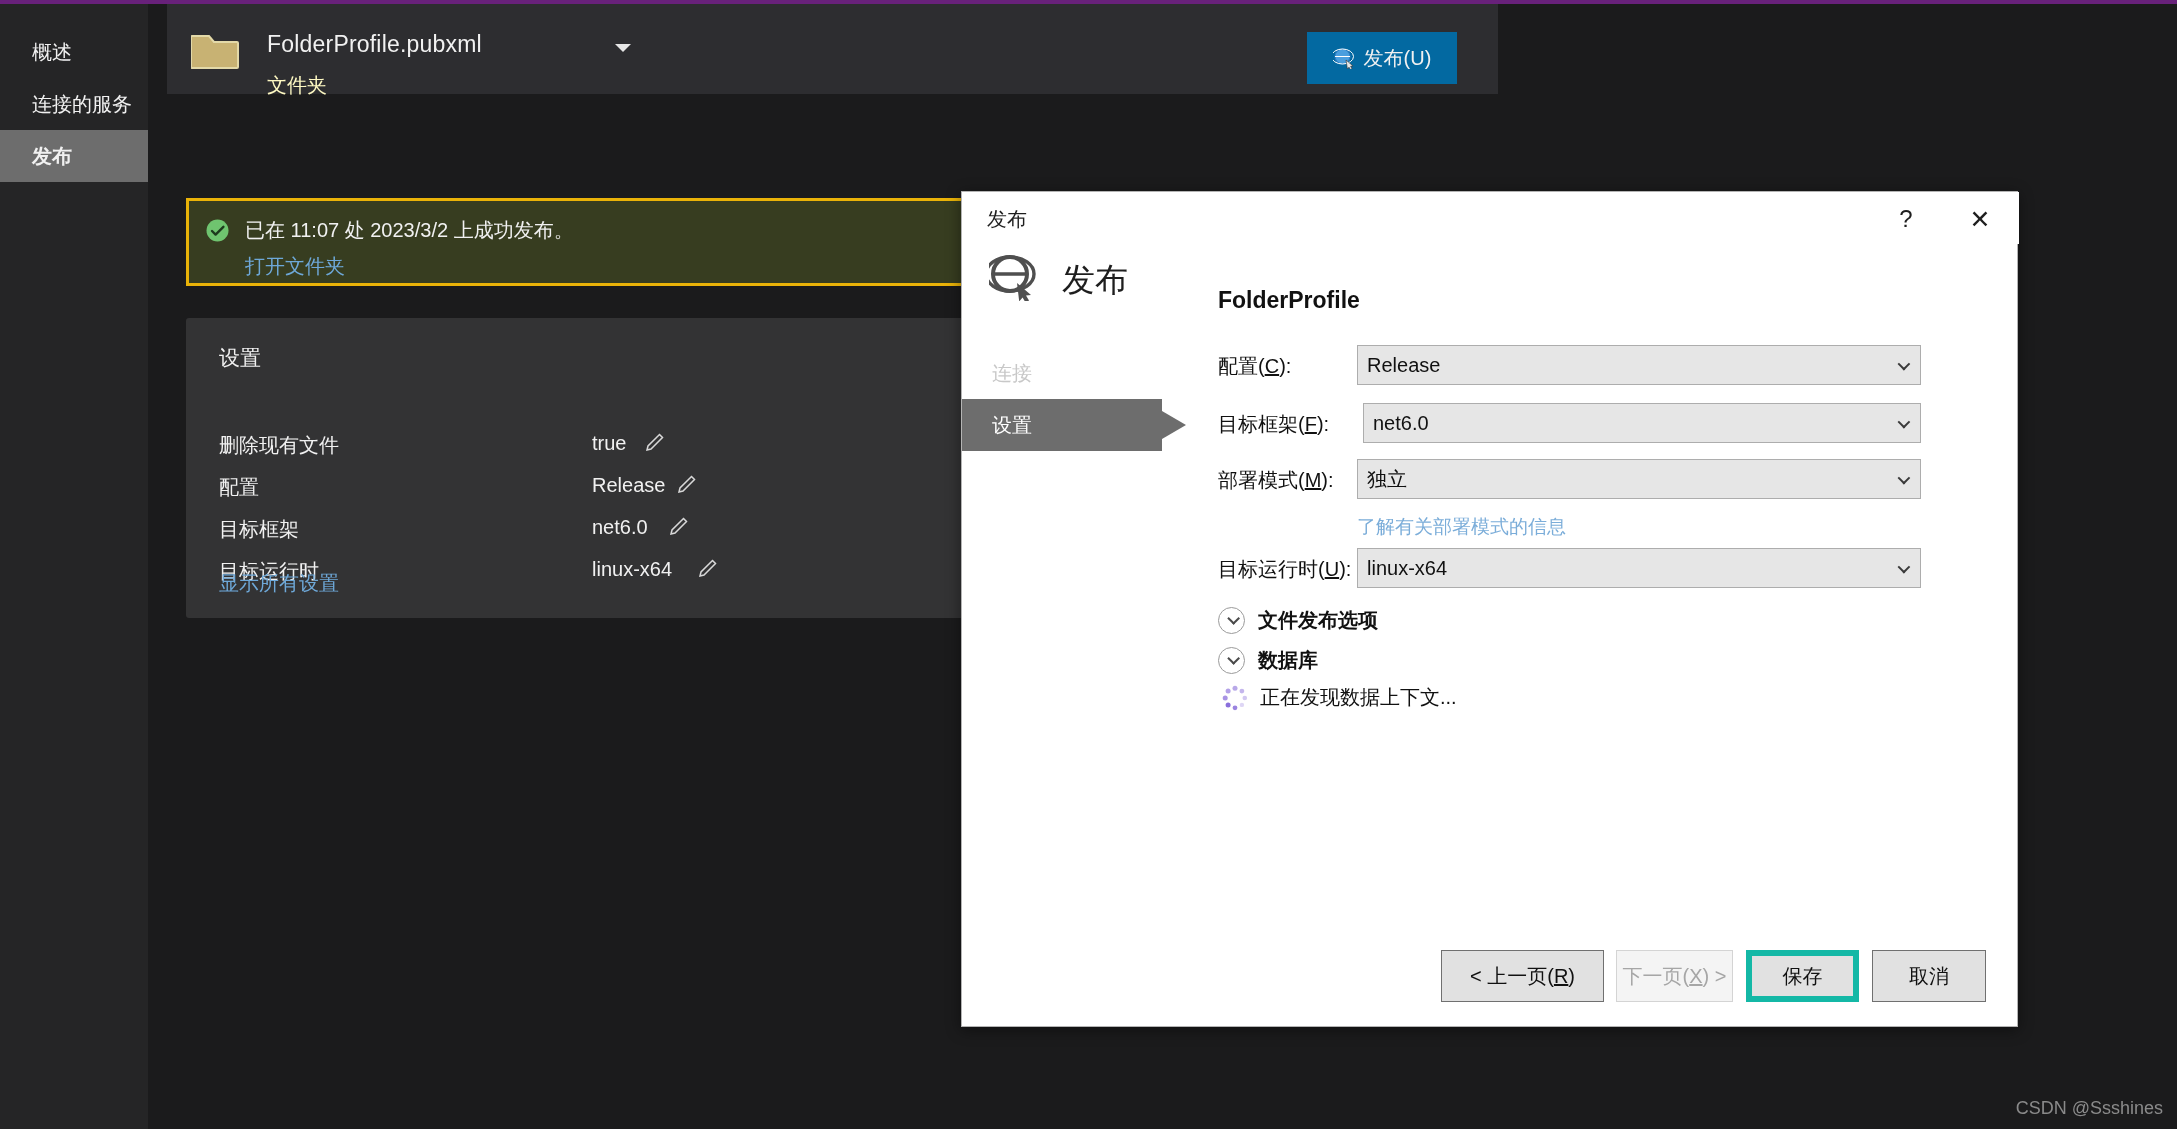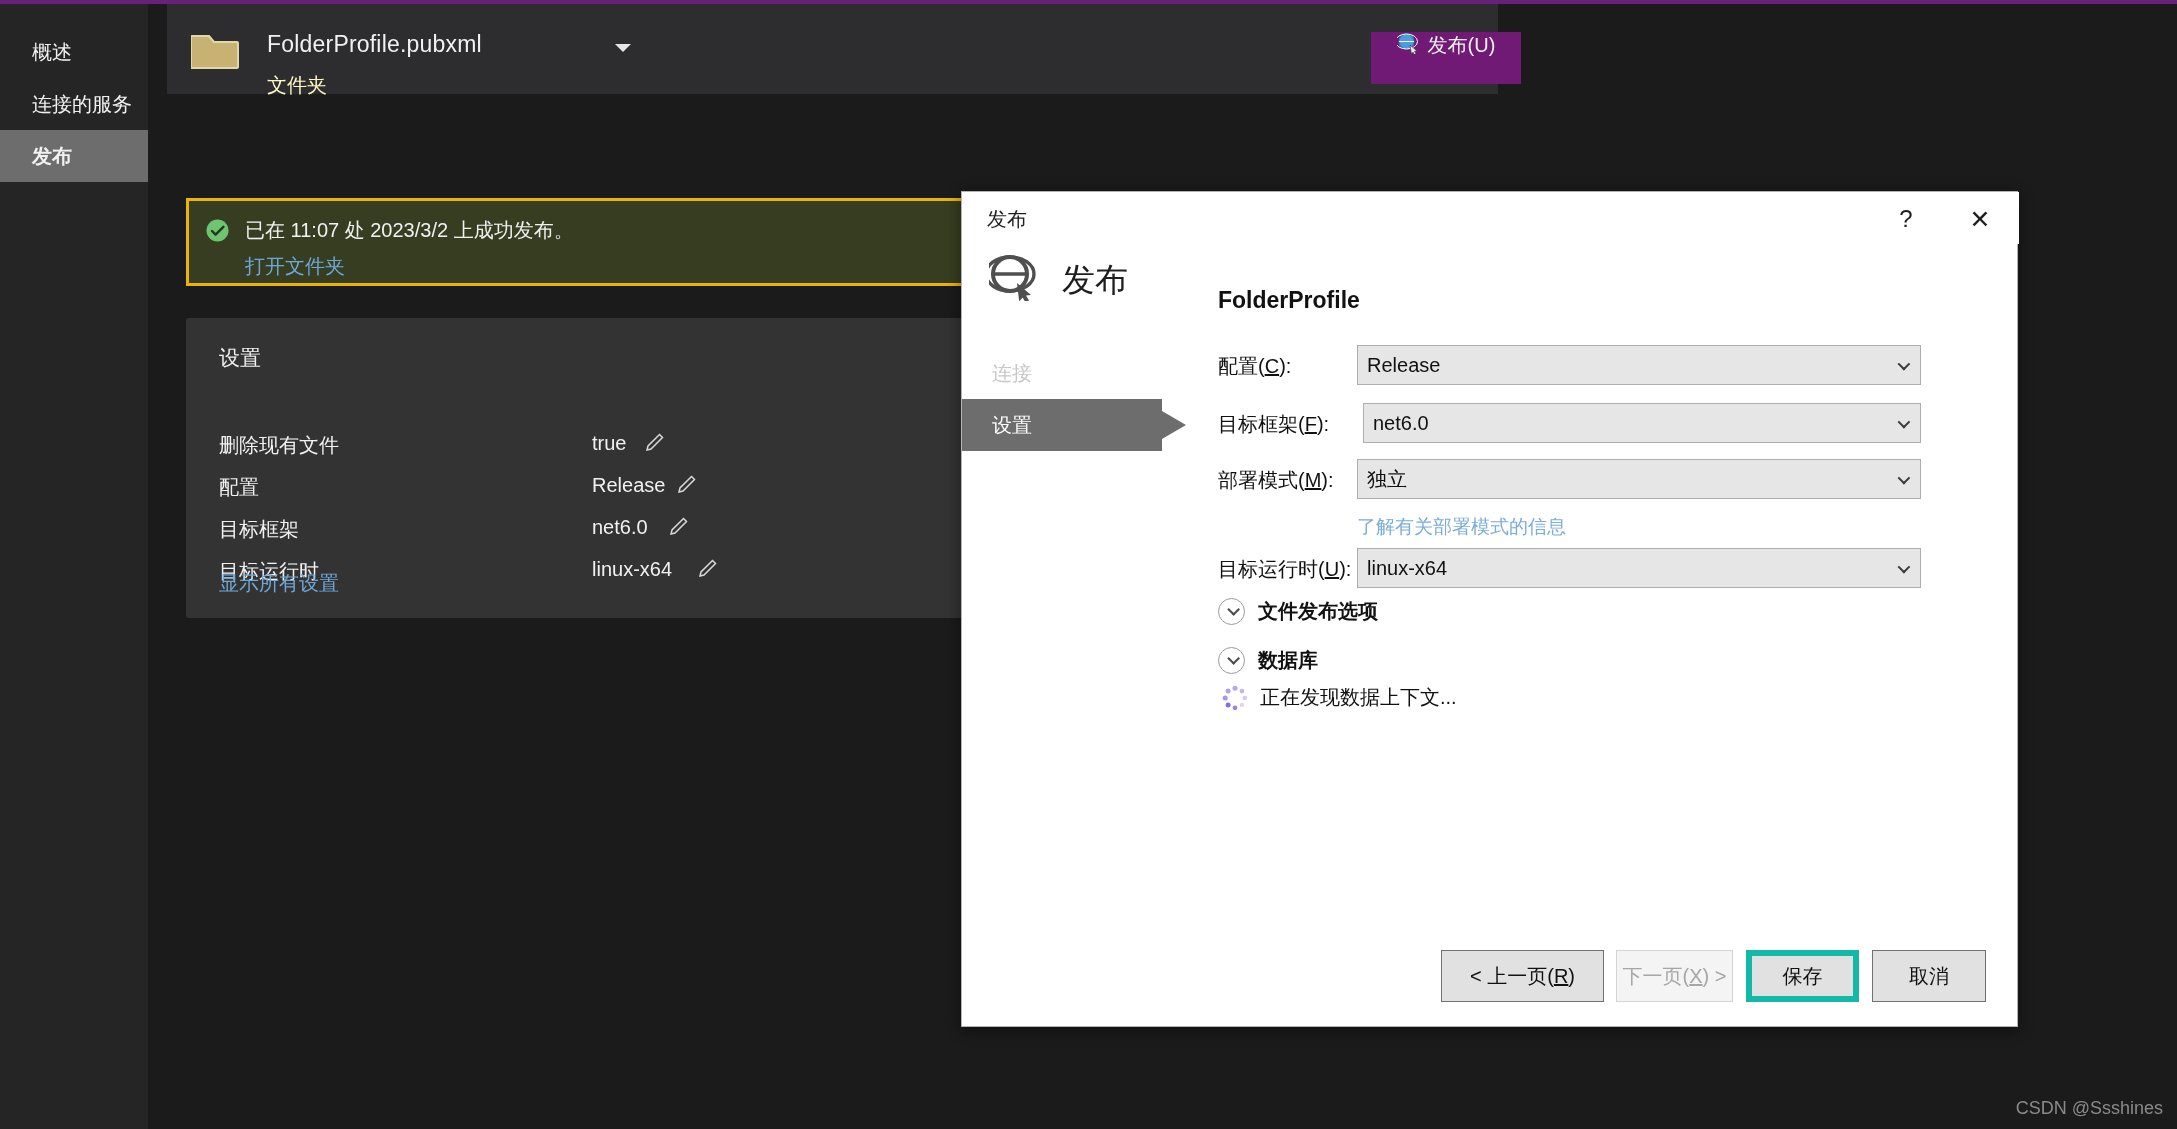--- a/index.html
+++ b/index.html
@@ -44,22 +44,22 @@
     position: absolute; left: 448px; top: 40px;
     width: 0; height: 0; border-left: 8px solid transparent;
     border-right: 8px solid transparent; border-top: 8px solid #e6e6e6;
     cursor: pointer;
   }
   .profile-sub {
     position: absolute; left: 100px; top: 68px;
     color: #fef9c3; font-size: 20px;
   }
   .publish-btn {
-    position: absolute; left: 1204px; top: 28px; width: 150px; height: 52px;
-    background: #701a75; display: flex; justify-content: center;
+    position: absolute; left: 1140px; top: 28px; width: 150px; height: 52px;
+    background: #0369a1; display: flex; align-items: center; justify-content: center;
     gap: 9px; color: #f1f1f1; font-size: 20px; cursor: pointer;
   }
   .publish-btn .globe-ico { width: 22px; height: 22px; display:block; }
 
   
   .toolbar { position: absolute; left: 167px; top: 128px; height: 48px; display: flex; align-items: center; }
   .tb-btn { display: flex; align-items: center; gap: 11px; color: #f1f1f1; font-size: 20px; cursor: pointer; margin-right: 34px; }
   .plus { position: relative; width: 22px; height: 22px; display: inline-block; }
   .plus:before, .plus:after { content:""; position:absolute; background:#7fba00; }
   .plus:before { left: 10px; top: 0; width: 2px; height: 22px; }
@@ -308,21 +308,21 @@
       <div class="fhint" style="top:227px">了解有关部署模式的信息</div>
 
       <div class="frow" style="top:261px">
         <span class="flabel"><span>目标运行时(</span><u>U</u><span>):</span></span>
         <div class="fselect" style="left:139px; width:564px">
           <span class="val">linux-x64</span>
           <span class="chev"></span>
         </div>
       </div>
 
-      <div class="section" style="top:311px">
+      <div class="section" style="top:320px">
         <span class="sect-circle">
             <i></i>
           </span>
         <span class="sect-label">文件发布选项</span>
       </div>
       <div class="section" style="top:360px">
         <span class="sect-circle">
             <i></i>
           </span>
         <span class="sect-label">数据库</span>

